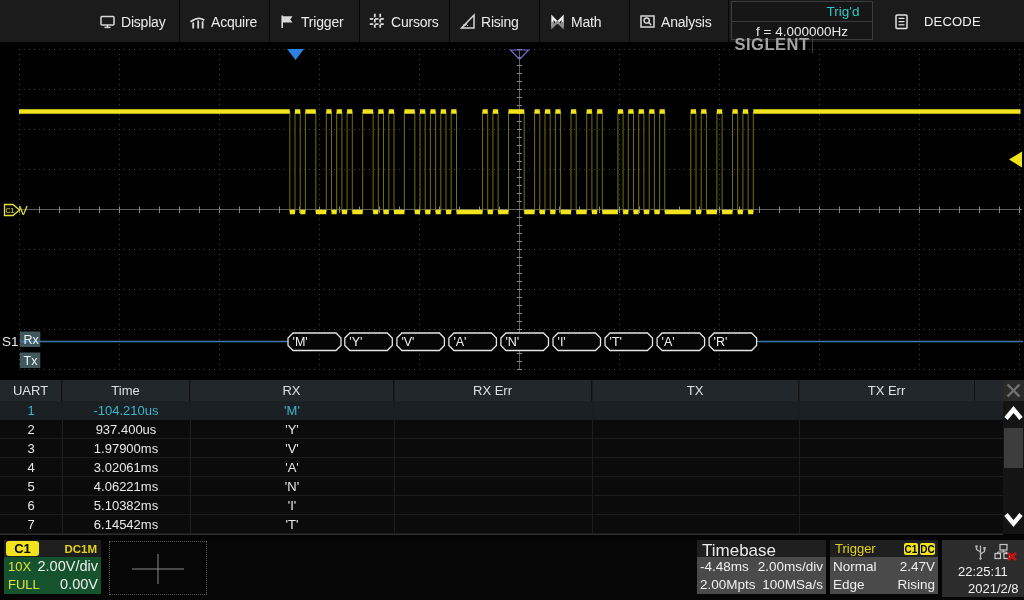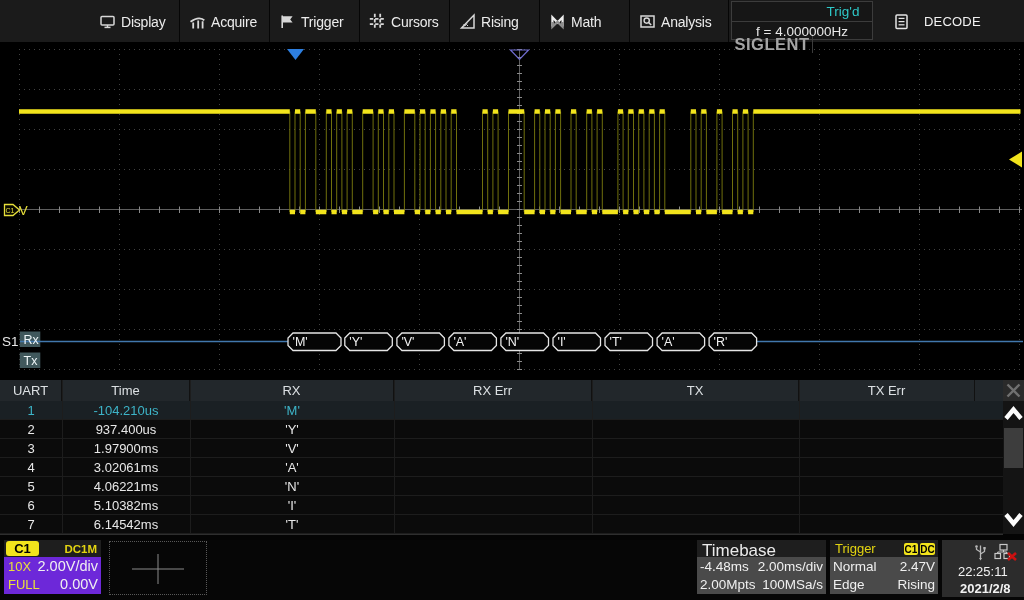--- a/index.html
+++ b/index.html
@@ -34,37 +34,37 @@
   
   #xbtn { position:absolute; left:1003px; top:0; width:21px; height:21px; background:#2a2a2a; }
   #sctrack { position:absolute; left:1003px; top:21px; width:21px; height:133px; background:#141414; }
   
   #bbar { position:absolute; left:0; top:540px; width:1024px; height:60px; background:#060606; }
   .ybox { color:#000; background:#f2e41c; }
   #c1box { position:absolute; left:4px; top:0; width:97px; height:54px; background:#1e1e1e; }
   #c1chip { position:absolute; left:2px; top:1px; width:33px; height:15px; border-radius:3px;
       font-size:13px; font-weight:bold; text-align:center; line-height:15px; }
   #dc1m { position:absolute; right:4px; top:2.5px; color:#e3d411; font-size:11.5px; font-weight:bold; }
-  #c1low { position:absolute; left:0; top:17px; width:97px; height:37px; background:#6d28d9; }
+  #c1low { position:absolute; left:0; top:17px; width:97px; height:37px; background:#14532d; }
   .yl { position:absolute; left:4px; color:#e8e03a; font-size:13px; }
   .wv { position:absolute; right:3px; color:#f0f0f0; font-size:14.5px; }
   #prev { position:absolute; left:109px; top:1px; width:98px; height:54px; border:1px dotted #585858; }
   #tbbox { position:absolute; left:697px; top:0; width:129px; height:54px; background:#1e1e1e; }
   #tbbox .hdr { position:absolute; left:5px; top:1px; color:#eaeaea; font-size:17px;text-align:center; }
   .lowg { position:absolute; left:0; top:17px; width:100%; height:37px; background:#4a4a4a; }
   .bl { position:absolute; left:3px; color:#f0f0f0; font-size:13.5px; }
   .br { position:absolute; right:3px; color:#f0f0f0; font-size:13.5px; }
   #trbox { position:absolute; left:830px; top:0; width:108px; height:54px; background:#1e1e1e; }
   #trbox .hdr { position:absolute; left:5px; top:1px; color:#e3d411; font-size:13px; }
   .chip { position:absolute; top:2.5px; height:12px; border-radius:2px; font-size:10px; font-weight:bold;
       text-align:center; line-height:13px; }
   #clk { position:absolute; left:942px; top:0; width:82px; height:57px; background:#2c2c2c;
       color:#f2f2f2; font-size:13px; }
   #clk .t1 { position:absolute; left:16px; top:24px; }
-  #clk .t2 { position:absolute; left:18px; top:41px;font-weight:bold; }
+  #clk .t2 { position:absolute; left:26px; top:41px; }
 </style></head>
 <body>
 <div id="scr">
 
 <svg style="position:absolute;left:0;top:42px" width="1024" height="338" viewBox="0 42 1024 338">
   <rect x="0" y="42" width="1024" height="338" fill="#000"></rect>
   <style>
     .gd { stroke:#424242; stroke-width:1; stroke-dasharray:1 4; }
     .dbt { font:12.5px "Liberation Sans",sans-serif; fill:#f2f2f2; }
   </style>

